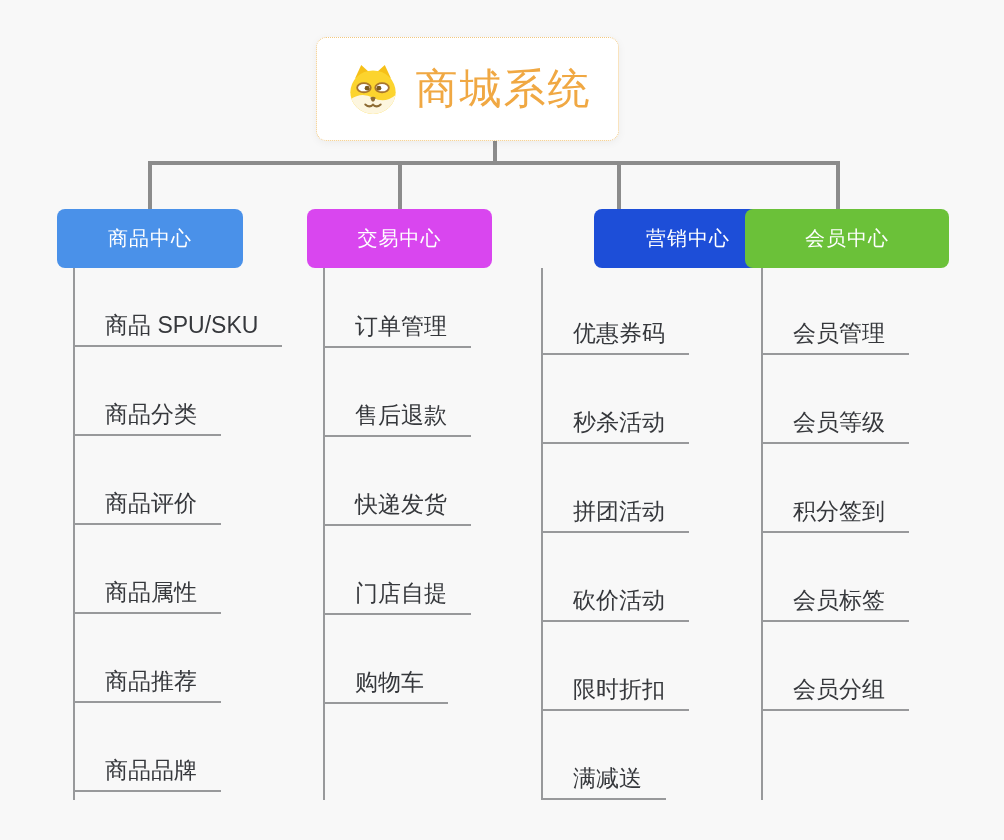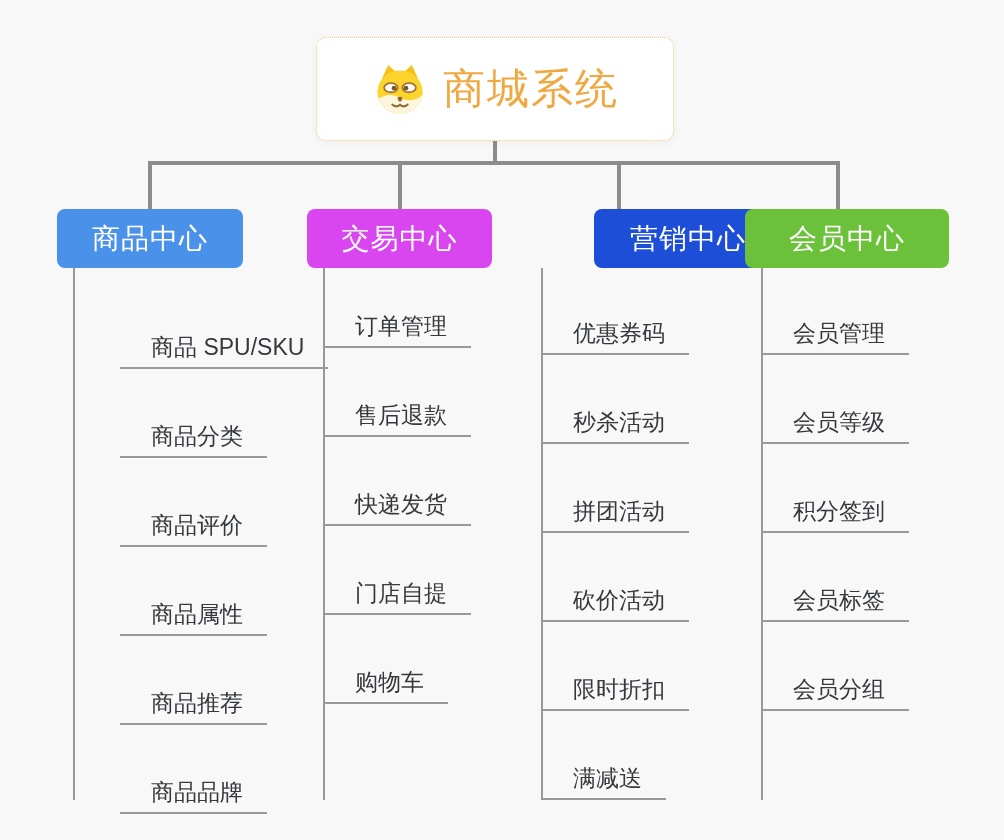--- a/index.html
+++ b/index.html
@@ -6,41 +6,41 @@
   body{
     width:1004px;height:840px;
     background:#f8f8f8;
     font-family:"Liberation Sans","DejaVu Sans",sans-serif;
     position:relative;overflow:hidden;
   }
   .canvas{position:absolute;left:0;top:0;width:1004px;height:840px;}
 
   
   .root-node{
-    position:absolute;left:316px;top:37px;width:358px;height:104px;
+    position:absolute;left:316px;top:37px;width:303px;height:104px;
     background:#ffffff;border:1px dotted #f3c87e;border-radius:10px;
     box-sizing:border-box;
     display:flex;align-items:center;justify-content:center;gap:14px;
     box-shadow:0 2px 8px rgba(0,0,0,0.05);
   }
   .root-label{
     font-size:42px;letter-spacing:2px;color:#f0a843;font-weight:500;
     line-height:1;white-space:nowrap;
   }
   .root-icon{flex:0 0 auto;display:flex;}
 
   
   .conn{position:absolute;background:#8c8c8c;}
 
   
   .branch-box{
     position:absolute;top:209px;height:59px;
     border-radius:8px;
     display:flex;align-items:center;justify-content:center;
-    color:#ffffff;font-size:28px;letter-spacing:1px;font-weight:400;
+    color:#ffffff;font-size:20px;letter-spacing:1px;font-weight:400;
     white-space:nowrap;
   }
 
   
   .child-line{position:absolute;width:2px;background:#98999b;}
 
   
   .children{position:absolute;width:260px;}
   .child-item{
     width:-moz-max-content;width:max-content;
@@ -83,21 +83,21 @@
         <path d="M29 38 Q32 36.2 35 38 Q34 42 32 42.6 Q30 42 29 38 Z" fill="#8d6b33"></path>
         <path d="M23.5 45.5 Q28 49.5 32 45.8 Q36 49.5 40.5 45.5" stroke="#8d6b33" stroke-width="2.2" fill="none" stroke-linecap="round"></path>
       </svg>
     </span>
     <span class="root-label">商城系统</span>
   </div>
 
   <div id="branches">
       <div class="branch-box" style="left: 57px; width: 186px; background: rgb(74, 145, 233);">商品中心</div>
       <div class="child-line" style="left: 73px; top: 268px; height: 532px;"></div>
-      <div class="children" style="left: 74px; top: 280px; padding-left: 46px;">
+      <div class="children" style="left: 74px; top: 258px;">
         <div class="child-item">商品 SPU/SKU</div>
         <div class="child-item">商品分类</div>
         <div class="child-item">商品评价</div>
         <div class="child-item">商品属性</div>
         <div class="child-item">商品推荐</div>
         <div class="child-item">商品品牌</div>
       </div>
       <div class="branch-box" style="left: 307px; width: 185px; background: #d946ef;">交易中心</div>
       <div class="child-line" style="left: 323px; top: 268px; height: 532px;"></div>
       <div class="children" style="left: 324px; top: 259px;">

